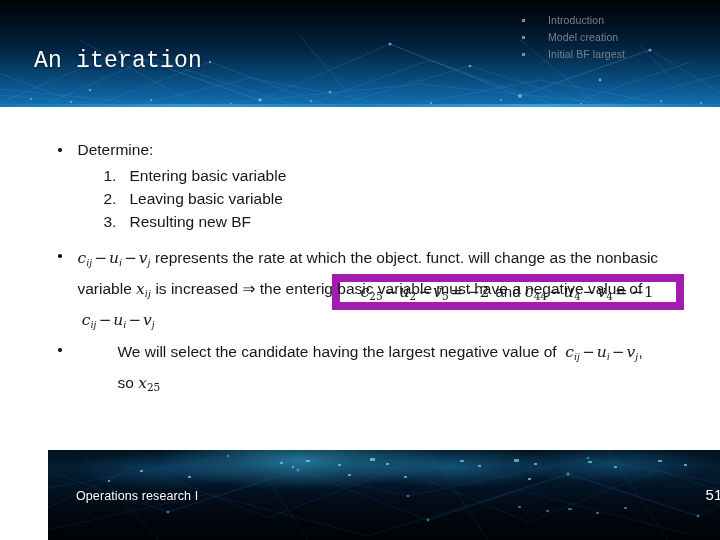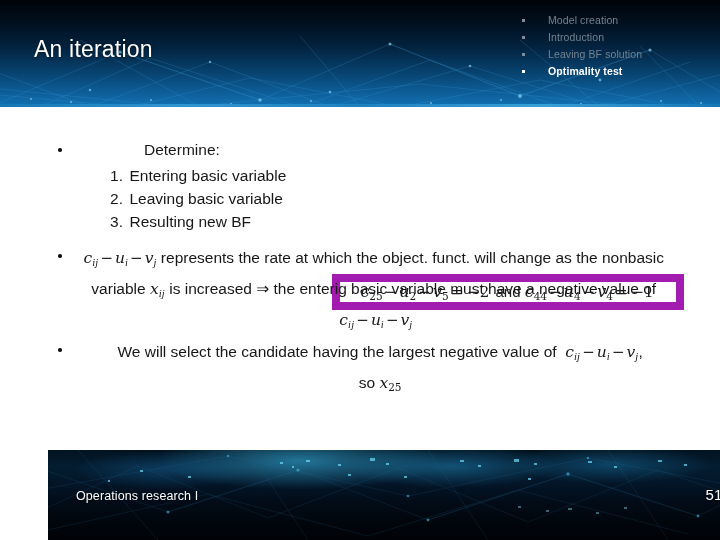--- a/index.html
+++ b/index.html
@@ -41,27 +41,28 @@
   .header-banner .glowline {
     position: absolute;
     left: 0; bottom: 0;
     width: 720px; height: 3px;
     background: linear-gradient(to right, #1577b8, #2f9ad6, #1d84c3, #3aa6dd, #1577b8);
     opacity: .9;
   }
   .page-title {
     position: absolute;
     left: 34px;
-    top: 36px;
+    top: 48px;
     color: #ffffff;
     font-size: 23px;
     font-weight: 400;
     letter-spacing: .2px;
     white-space: nowrap;
     text-shadow: 0 1px 3px rgba(0,0,0,.55);
+    font-family: Liberation Mono, monospace;
   }
 
   
   .nav-list {
     position: absolute;
     left: 522px;
     top: 12px;
     width: 196px;
   }
   .nav-item {
@@ -96,21 +97,20 @@
     top: 107px;
     width: 720px;
     height: 343px;
     background: #ffffff;
   }
 
   .bullet-row {
     position: absolute;
     display: flex;
     align-items: flex-start;
-    text-align: center;
   }
   .b-dot {
     width: 3.5px;
     height: 3.5px;
     background: #111;
     border-radius: 50%;
     margin-top: 9px;
     margin-right: 16px;
     flex: 0 0 auto;
   }
@@ -284,33 +284,29 @@
         <rect x="700" y="102" width="2" height="2"></rect>
     </g>
   </svg>
   <div class="glowline"></div>
 
   <div class="page-title">An iteration</div>
 
   <div class="nav-list">
     <div class="nav-item">
       <span class="nav-bullet"></span>
-      <span class="nav-label">Model creation</span>
+      <span class="nav-label">Introduction</span>
     </div>
     <div class="nav-item">
       <span class="nav-bullet"></span>
-      <span class="nav-label">Introduction</span>
+      <span class="nav-label">Model creation</span>
     </div>
     <div class="nav-item">
       <span class="nav-bullet"></span>
-      <span class="nav-label">Leaving BF solution</span>
-    </div>
-    <div class="nav-item active">
-      <span class="nav-bullet"></span>
-      <span class="nav-label">Optimality test</span>
+      <span class="nav-label">Initial BF largest</span>
     </div>
   </div>
 </div>
 
 <div class="content">
 
   <div class="bullet-row" id="bullet-determine">
     <span class="b-dot"></span>
     <div>
       <div class="determine-head">Determine:</div>

